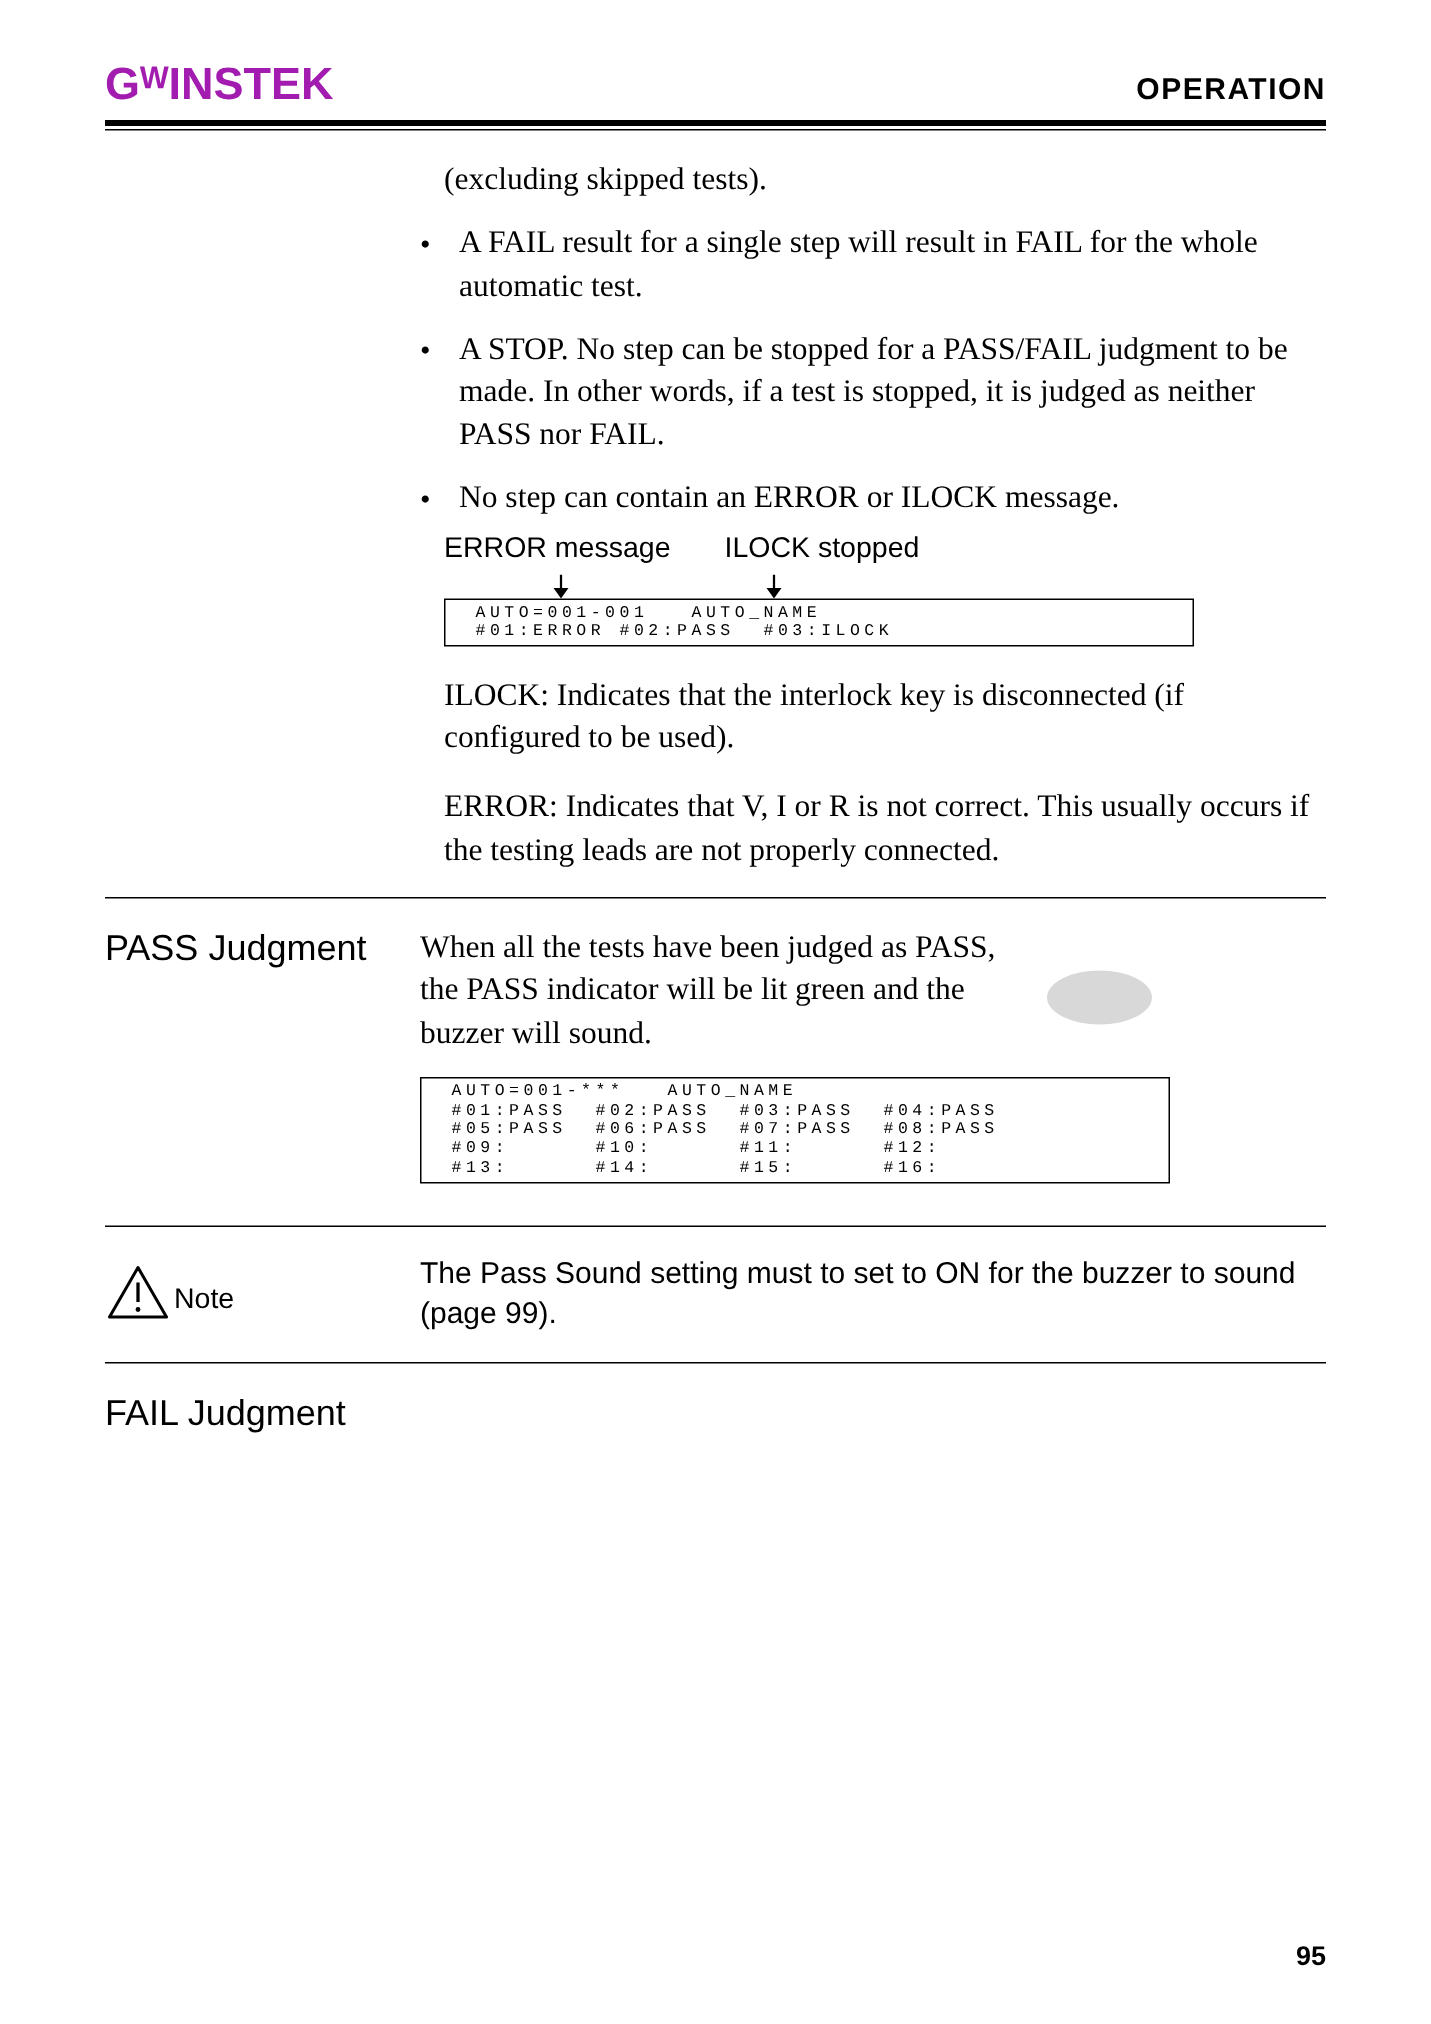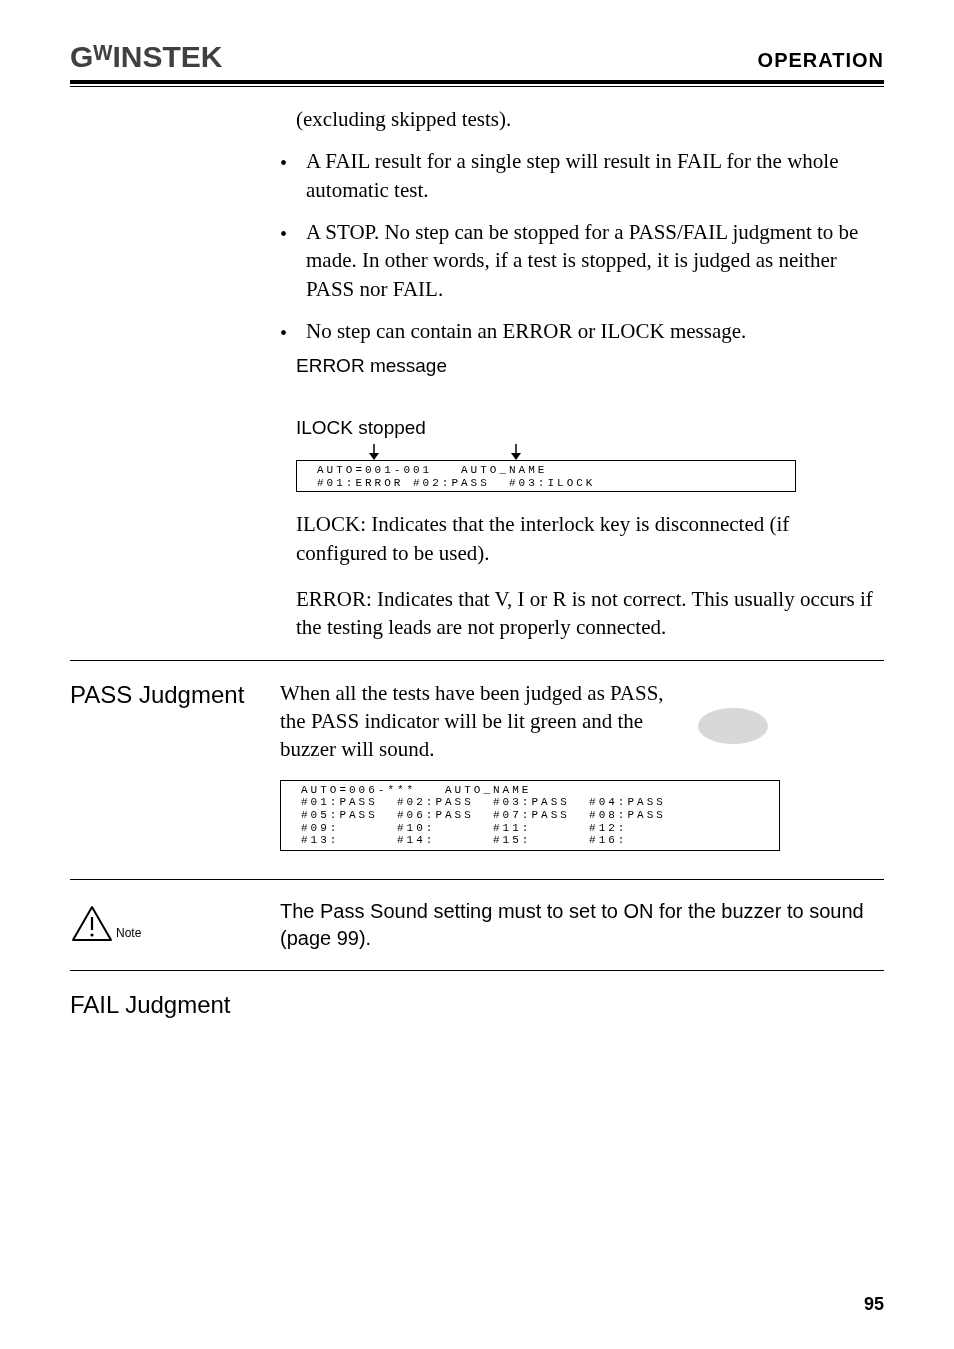--- a/index.html
+++ b/index.html
@@ -22,21 +22,21 @@
     display: flex;
     justify-content: space-between;
     align-items: baseline;
     padding-bottom: 6px;
   }
   .logo {
     font-family: Arial, Helvetica, sans-serif;
     font-weight: 900;
     font-size: 30px;
     letter-spacing: 0px;
-    color: #404040;
+    color: #a21caf;
   }
   .section-title {
     font-family: Arial, Helvetica, sans-serif;
     font-weight: 700;
     font-size: 20px;
     letter-spacing: 1px;
   }
   .thick-rule {
     border: none;
     border-top: 4px solid #000;
@@ -62,21 +62,21 @@
     padding-top: 2px;
   }
   .note-sidebar {
     width: 210px;
     flex: 0 0 210px;
     display: flex;
     align-items: flex-start;
     gap: 2px;
     padding-top: 6px;
     font-family: Arial, Helvetica, sans-serif;
-    font-size: 12px;
+    font-size: 19px;
   }
   .body-col {
     flex: 1;
     font-size: 21px;
     line-height: 1.35;
   }
   .body-col.flex-right {
     display: flex;
     align-items: center;
     gap: 18px;
@@ -101,21 +101,20 @@
   .sub-indent {
     margin-left: 16px;
   }
   .err-labels {
     display: flex;
     gap: 36px;
     font-family: Arial, Helvetica, sans-serif;
     font-size: 19px;
     margin-top: 6px;
     margin-bottom: 4px;
-    flex-direction: column;
   }
   .arrow-row {
     display: flex;
     align-items: flex-start;
     margin-left: 72px;
     gap: 130px;
     height: 16px;
   }
   .arrow-svg { display:block; }
   .lcd-box {
@@ -217,21 +216,21 @@
       <div class="sidebar">PASS Judgment</div>
       <div class="body-col flex-right">
         <div class="narrow-text">When all the tests have been judged as PASS, the PASS indicator will be lit green and the buzzer will sound.</div>
         <div class="oval"></div>
       </div>
     </div>
 
     <div class="row" style="margin-top:16px;">
       <div class="sidebar"></div>
       <div class="body-col">
-        <div class="lcd-box">AUTO=006-***   AUTO_NAME
+        <div class="lcd-box">AUTO=001-***   AUTO_NAME
 #01:PASS  #02:PASS  #03:PASS  #04:PASS
 #05:PASS  #06:PASS  #07:PASS  #08:PASS
 #09:      #10:      #11:      #12:
 #13:      #14:      #15:      #16:</div>
       </div>
     </div>
 
     <hr class="sep-line" style="margin-top:28px;">
 
     <div class="row">

